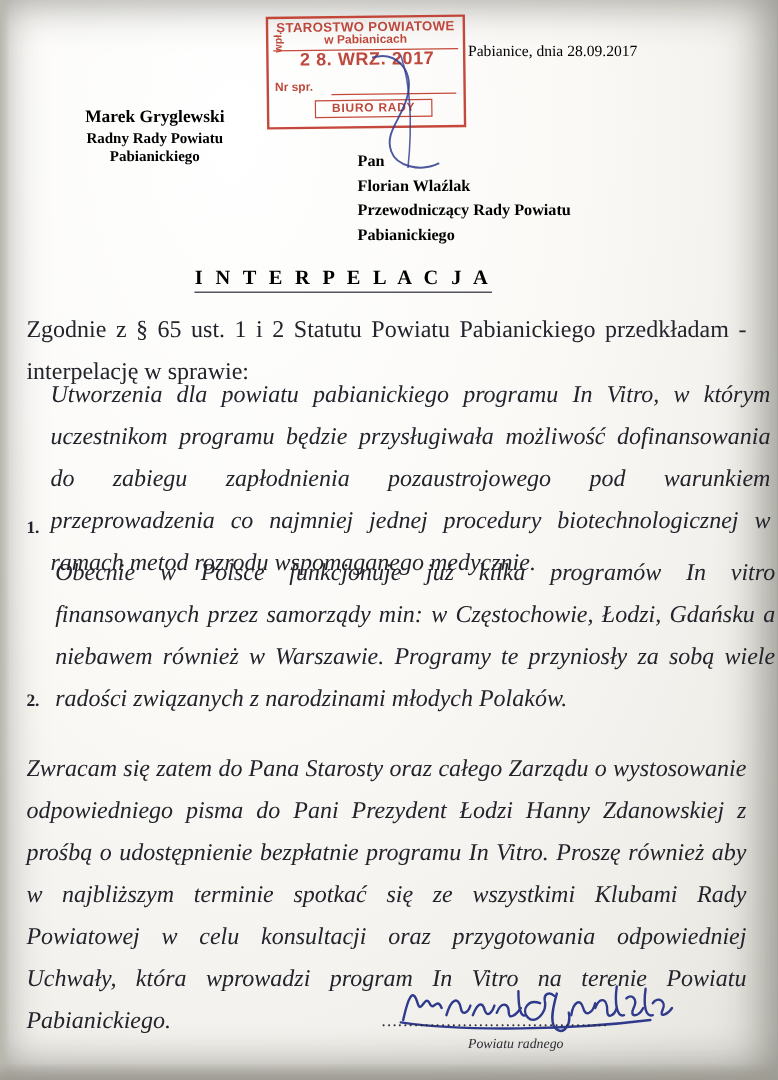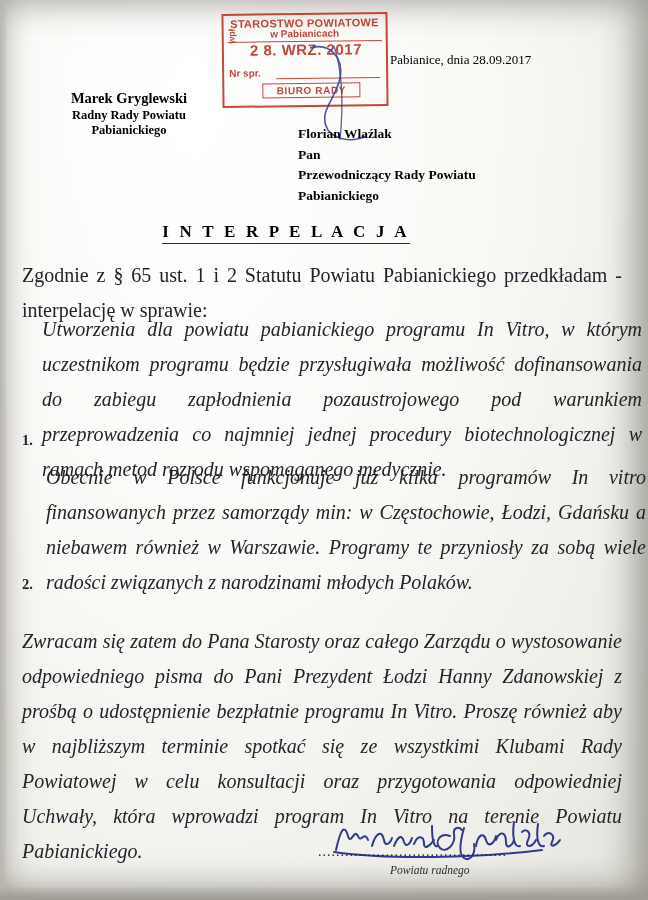--- a/index.html
+++ b/index.html
@@ -146,21 +146,21 @@
     line-height: 1.22;
     margin-top: 28px;
   }
   #author .a1 { font-size: 14.5px; }
   #author .a2 { font-size: 12.5px; }
   #author .a3 { font-size: 12.5px; }
 
   #place-date {
     position: absolute;
     left: 390px;
-    top: 52px;
+    top: 35px;
     font-size: 13px;
   }
 
   #addressee {
     position: absolute;
     left: 298px;
     top: 124px;
     font-weight: bold;
     font-size: 13.5px;
     line-height: 1.52;
@@ -266,22 +266,22 @@
 
   <div id="author">
     <div class="a1">Marek Gryglewski</div>
     <div class="a2">Radny Rady Powiatu</div>
     <div class="a3">Pabianickiego</div>
   </div>
 
   <div id="place-date">Pabianice, dnia 28.09.2017</div>
 
   <div id="addressee">
+    <div>Pan</div>
     <div>Florian Wlaźlak</div>
-    <div>Pan</div>
     <div>Przewodniczący Rady Powiatu</div>
     <div>Pabianickiego</div>
   </div>
 
   <div id="doc-title">
     <span>I N T E R P E L A C J A</span>
   </div>
 
   <div class="para" id="p-intro">Zgodnie z § 65 ust. 1 i 2 Statutu Powiatu Pabianickiego przedkładam - interpelację w sprawie:</div>
   <div class="para italic" id="p-subject">Utworzenia dla powiatu pabianickiego programu In Vitro, w którym uczestnikom programu będzie przysługiwała możliwość dofinansowania do zabiegu zapłodnienia pozaustrojowego pod warunkiem przeprowadzenia co najmniej jednej procedury biotechnologicznej w ramach metod rozrodu wspomaganego medycznie.</div>

